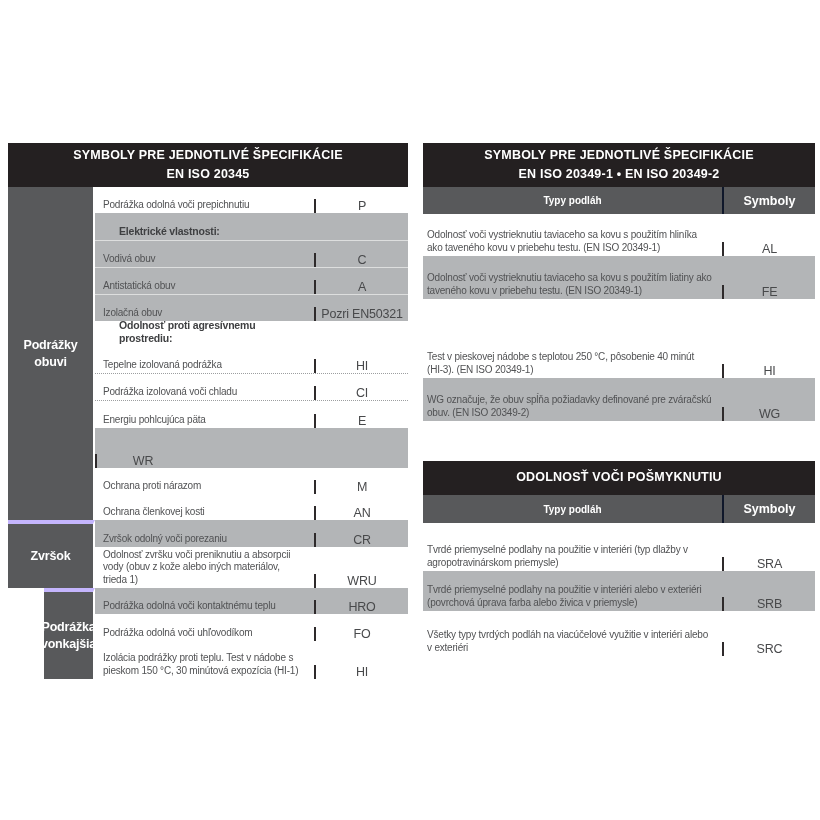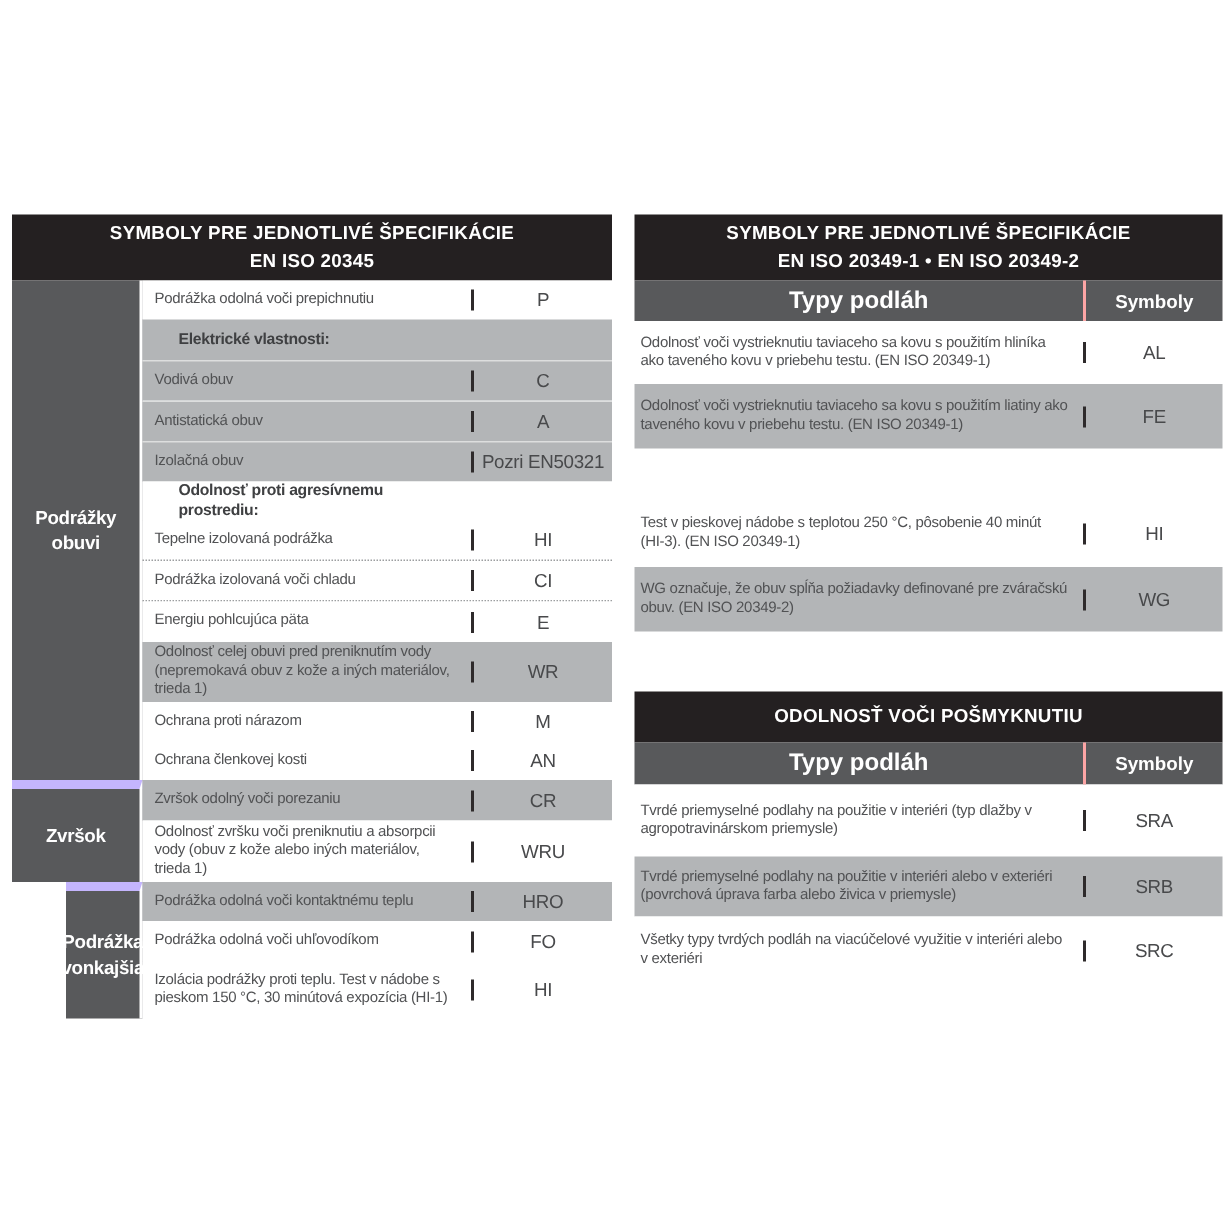--- a/index.html
+++ b/index.html
@@ -8,50 +8,50 @@
 
   
   .tbl-header{background:#242021;color:#ffffff;text-align:center;display:flex;flex-direction:column;
               justify-content:center;font-weight:700;font-size:12.5px;letter-spacing:.2px;line-height:1.55;}
   .gray{background:#b3b5b7;}
   .white{background:#ffffff;}
   .desc{flex:1;display:flex;align-items:center;font-size:10px;letter-spacing:-.2px;
         color:#515254;line-height:1.25;overflow:hidden;}
   .sym{width:91px;display:flex;align-items:center;justify-content:center;flex:none;
        border-left:2px solid #2e2a2b;font-size:12.5px;letter-spacing:-.2px;color:#48494b;}
-  .row{display:flex;align-items:center;}
+  .row{display:flex;align-items:flex-end;}
 
   
   .tbl-left{position:absolute;left:8px;top:143px;width:400px;}
   .tbl-left .tbl-header{height:44px;}
   .lt-body{display:flex;}
   .lt-sidebar{width:87px;flex:none;display:flex;flex-direction:column;}
   .lt-section{background:#58595b;border-right:2px solid #ffffff;box-sizing:border-box;
               display:flex;align-items:center;justify-content:center;text-align:center;
               color:#ffffff;font-weight:700;font-size:12.5px;line-height:1.3;letter-spacing:-.2px;}
-  .lt-section + .lt-section{border-top:6px solid #c4b5fd;}
+  .lt-section + .lt-section{border-top:4px solid #c4b5fd;}
   .s1{height:333px;} .s2{height:68px;} .s3{height:91px;margin-left:36px;}
   .lt-content{flex:1;display:flex;flex-direction:column;}
   .lt-content .desc{padding:2px 8px 2px 8px;}
   .lt-content .sym{width:92px;}
   .r-h26{height:26px;} .r-h27{height:27px;} .r-h38{height:38px;} .r-h40{height:40px;} .r-h41{height:41px;}
   .row.sep-top{border-top:1px solid rgba(255,255,255,.55);box-sizing:border-box;}
   .row.dotted{border-bottom:1px dotted #9c9ea0;box-sizing:border-box;}
   .desc.bold{font-weight:700;color:#3f4042;font-size:10.5px;margin-left:16px;}
 
   
   .tbl-right1{position:absolute;left:423px;top:143px;width:392px;}
   .tbl-right1 .tbl-header{height:44px;}
   .tbl-right2{position:absolute;left:423px;top:461px;width:392px;}
   .tbl-right2 .tbl-header{height:34px;}
   .rt-sub{display:flex;background:#58595b;color:#ffffff;font-weight:700;}
   .tbl-right1 .rt-sub{height:27px;}
   .tbl-right2 .rt-sub{height:28px;}
-  .rt-sub-c1{flex:1;display:flex;align-items:center;justify-content:center;font-size:16px;
-             border-right:2px solid #fca5a5;box-sizing:border-box;}
+  .rt-sub-c1{flex:1;display:flex;align-items:center;justify-content:center;font-size:10px;
+             border-right:2px solid #0f172a;box-sizing:border-box;}
   .rt-sub-c2{width:91px;flex:none;display:flex;align-items:center;justify-content:center;font-size:12.5px;}
   .rt-row .desc{padding:2px 10px 2px 4px;}
   .r1-h42{height:42px;} .r1-h43{height:43px;} .r1-h45{height:45px;margin-top:34px;}
   .r2-h48{height:48px;} .r2-h40{height:40px;} .r2-h45{height:45px;}
 </style>
 </head>
 <body>
 
 <div id="canvas">
 
@@ -97,21 +97,20 @@
         </div>
         <div class="row white r-h27 dotted">
           <div class="desc">Podrážka izolovaná voči chladu</div>
           <div class="sym">CI</div>
         </div>
         <div class="row white r-h27">
           <div class="desc">Energiu pohlcujúca päta</div>
           <div class="sym">E</div>
         </div>
         <div class="row gray r-h40">
-          <div class="desc">Odolnosť celej obuvi pred preniknutím vody (nepremokavá obuv z kože a iných materiálov, trieda 1)</div>
           <div class="sym">WR</div>
         </div>
         <div class="row white r-h26">
           <div class="desc">Ochrana proti nárazom</div>
           <div class="sym">M</div>
         </div>
         <div class="row white r-h26">
           <div class="desc">Ochrana členkovej kosti</div>
           <div class="sym">AN</div>
         </div>

